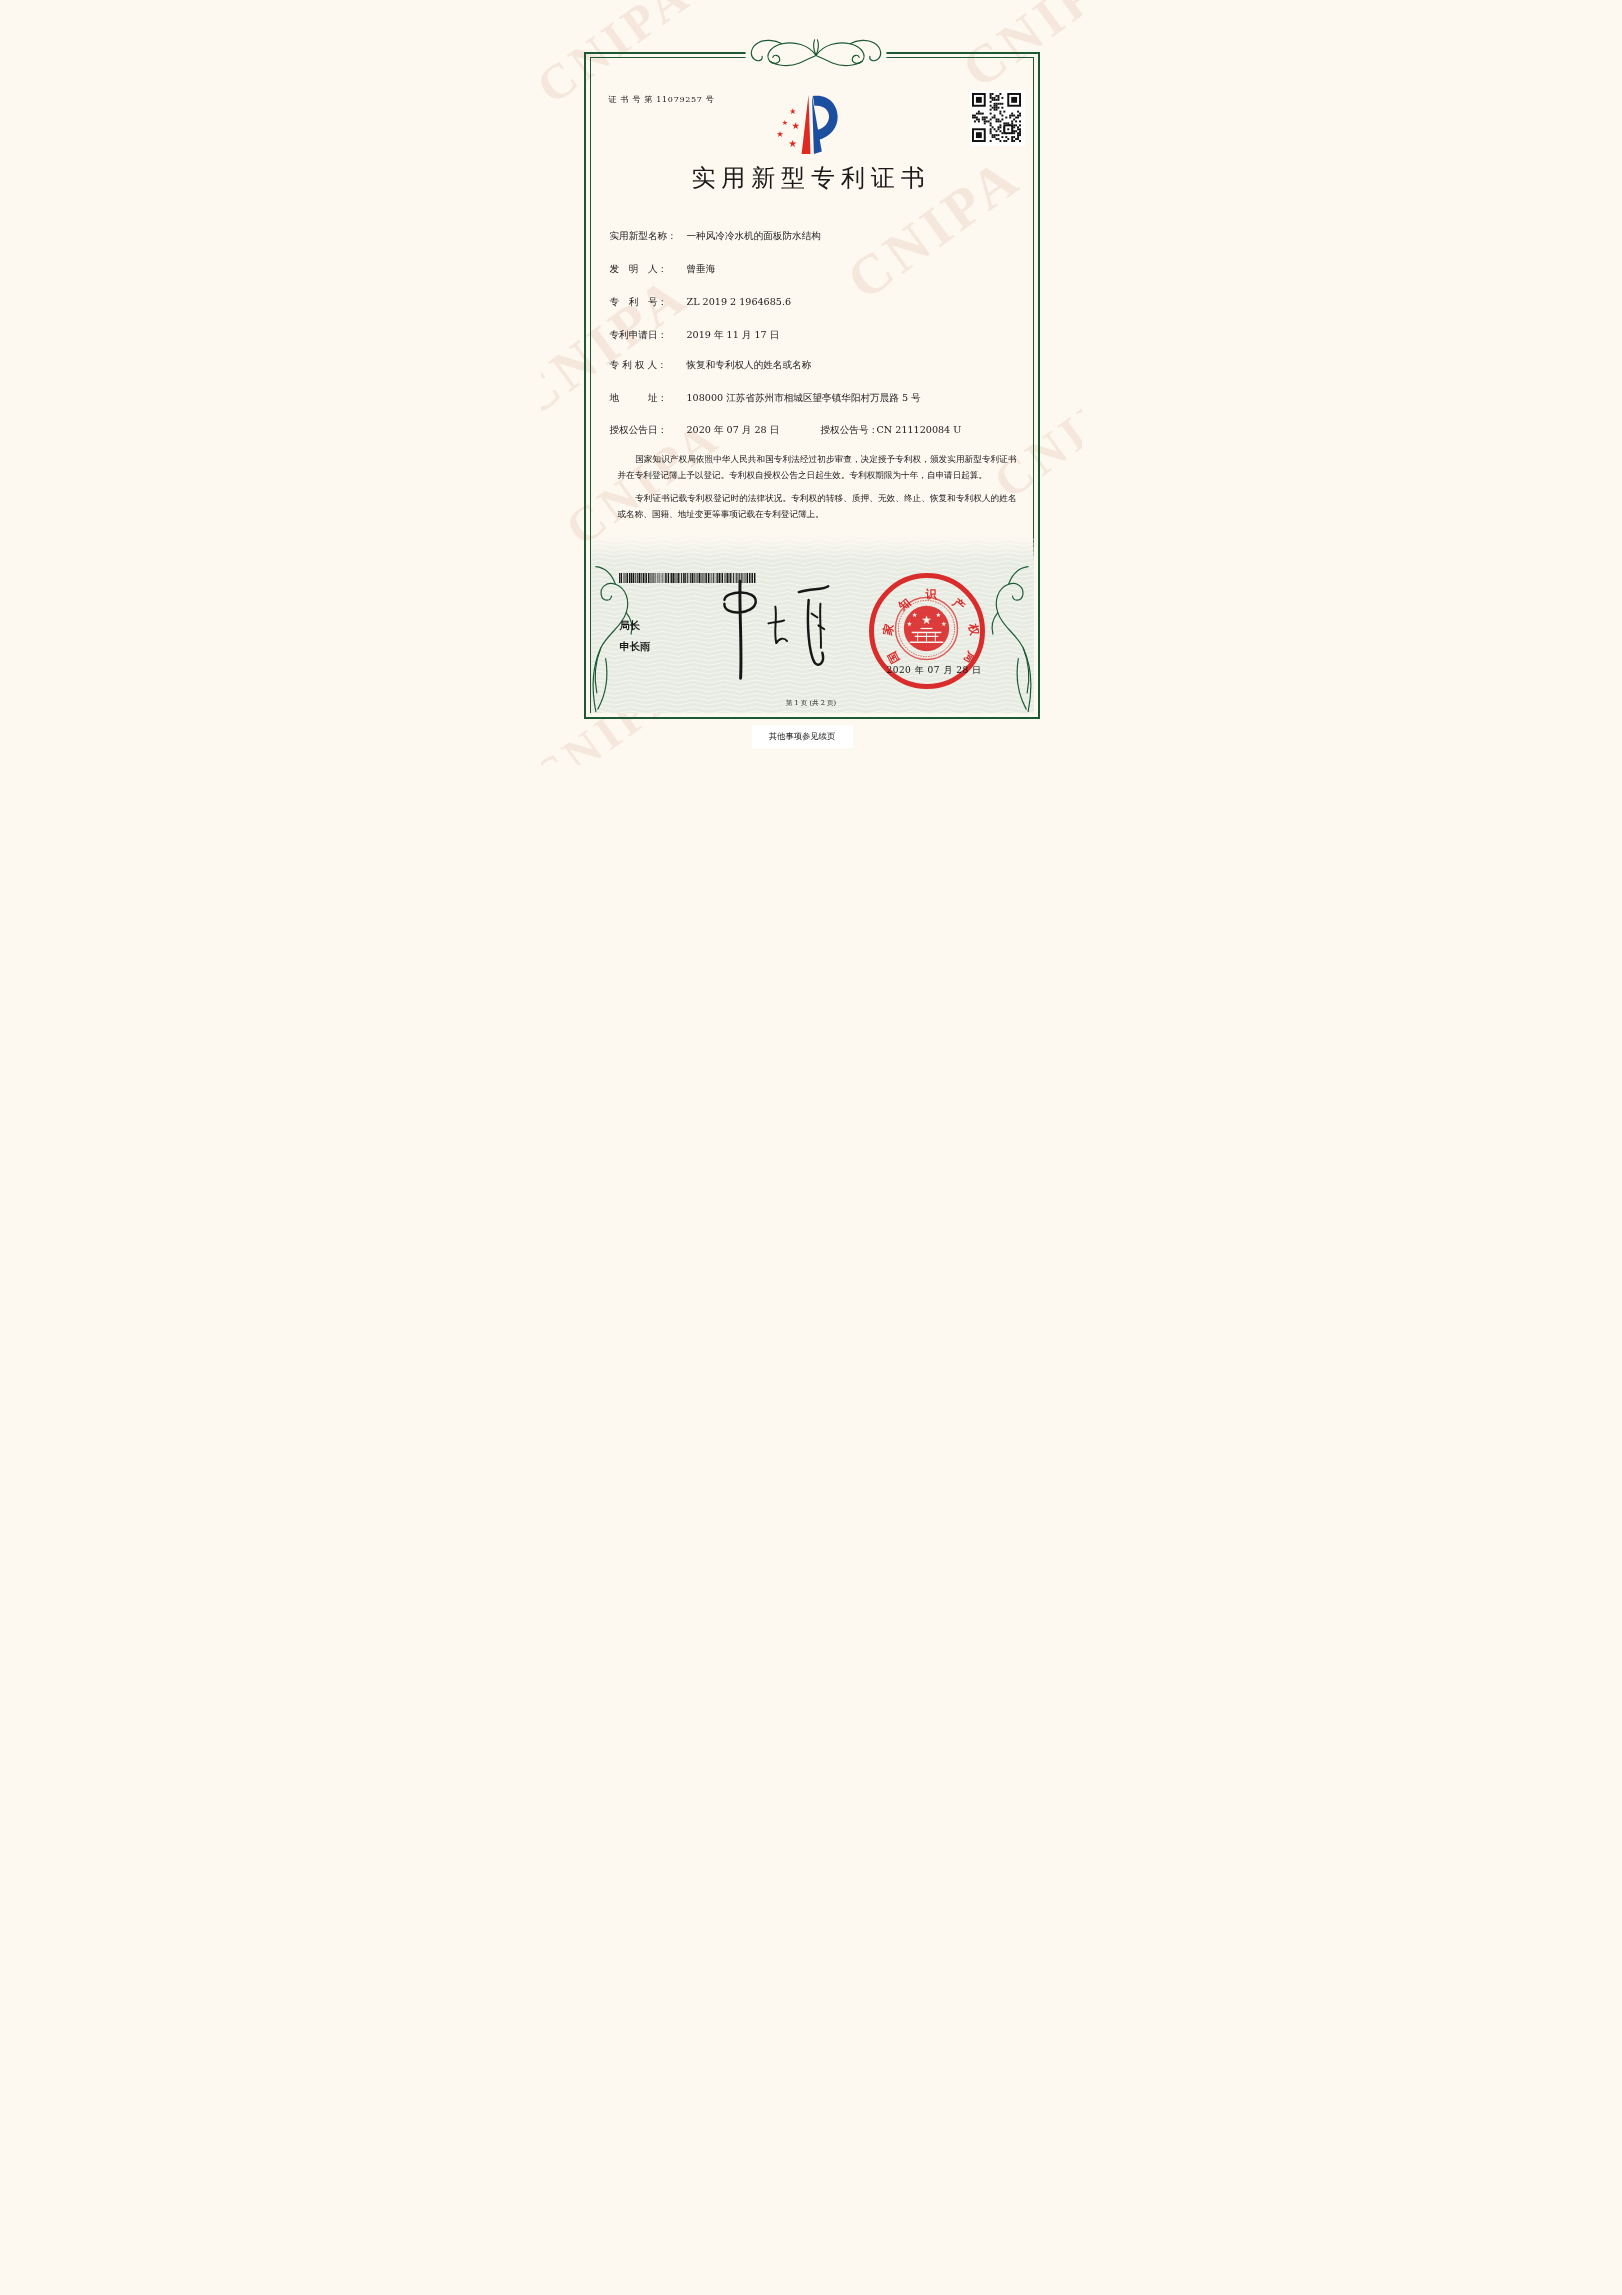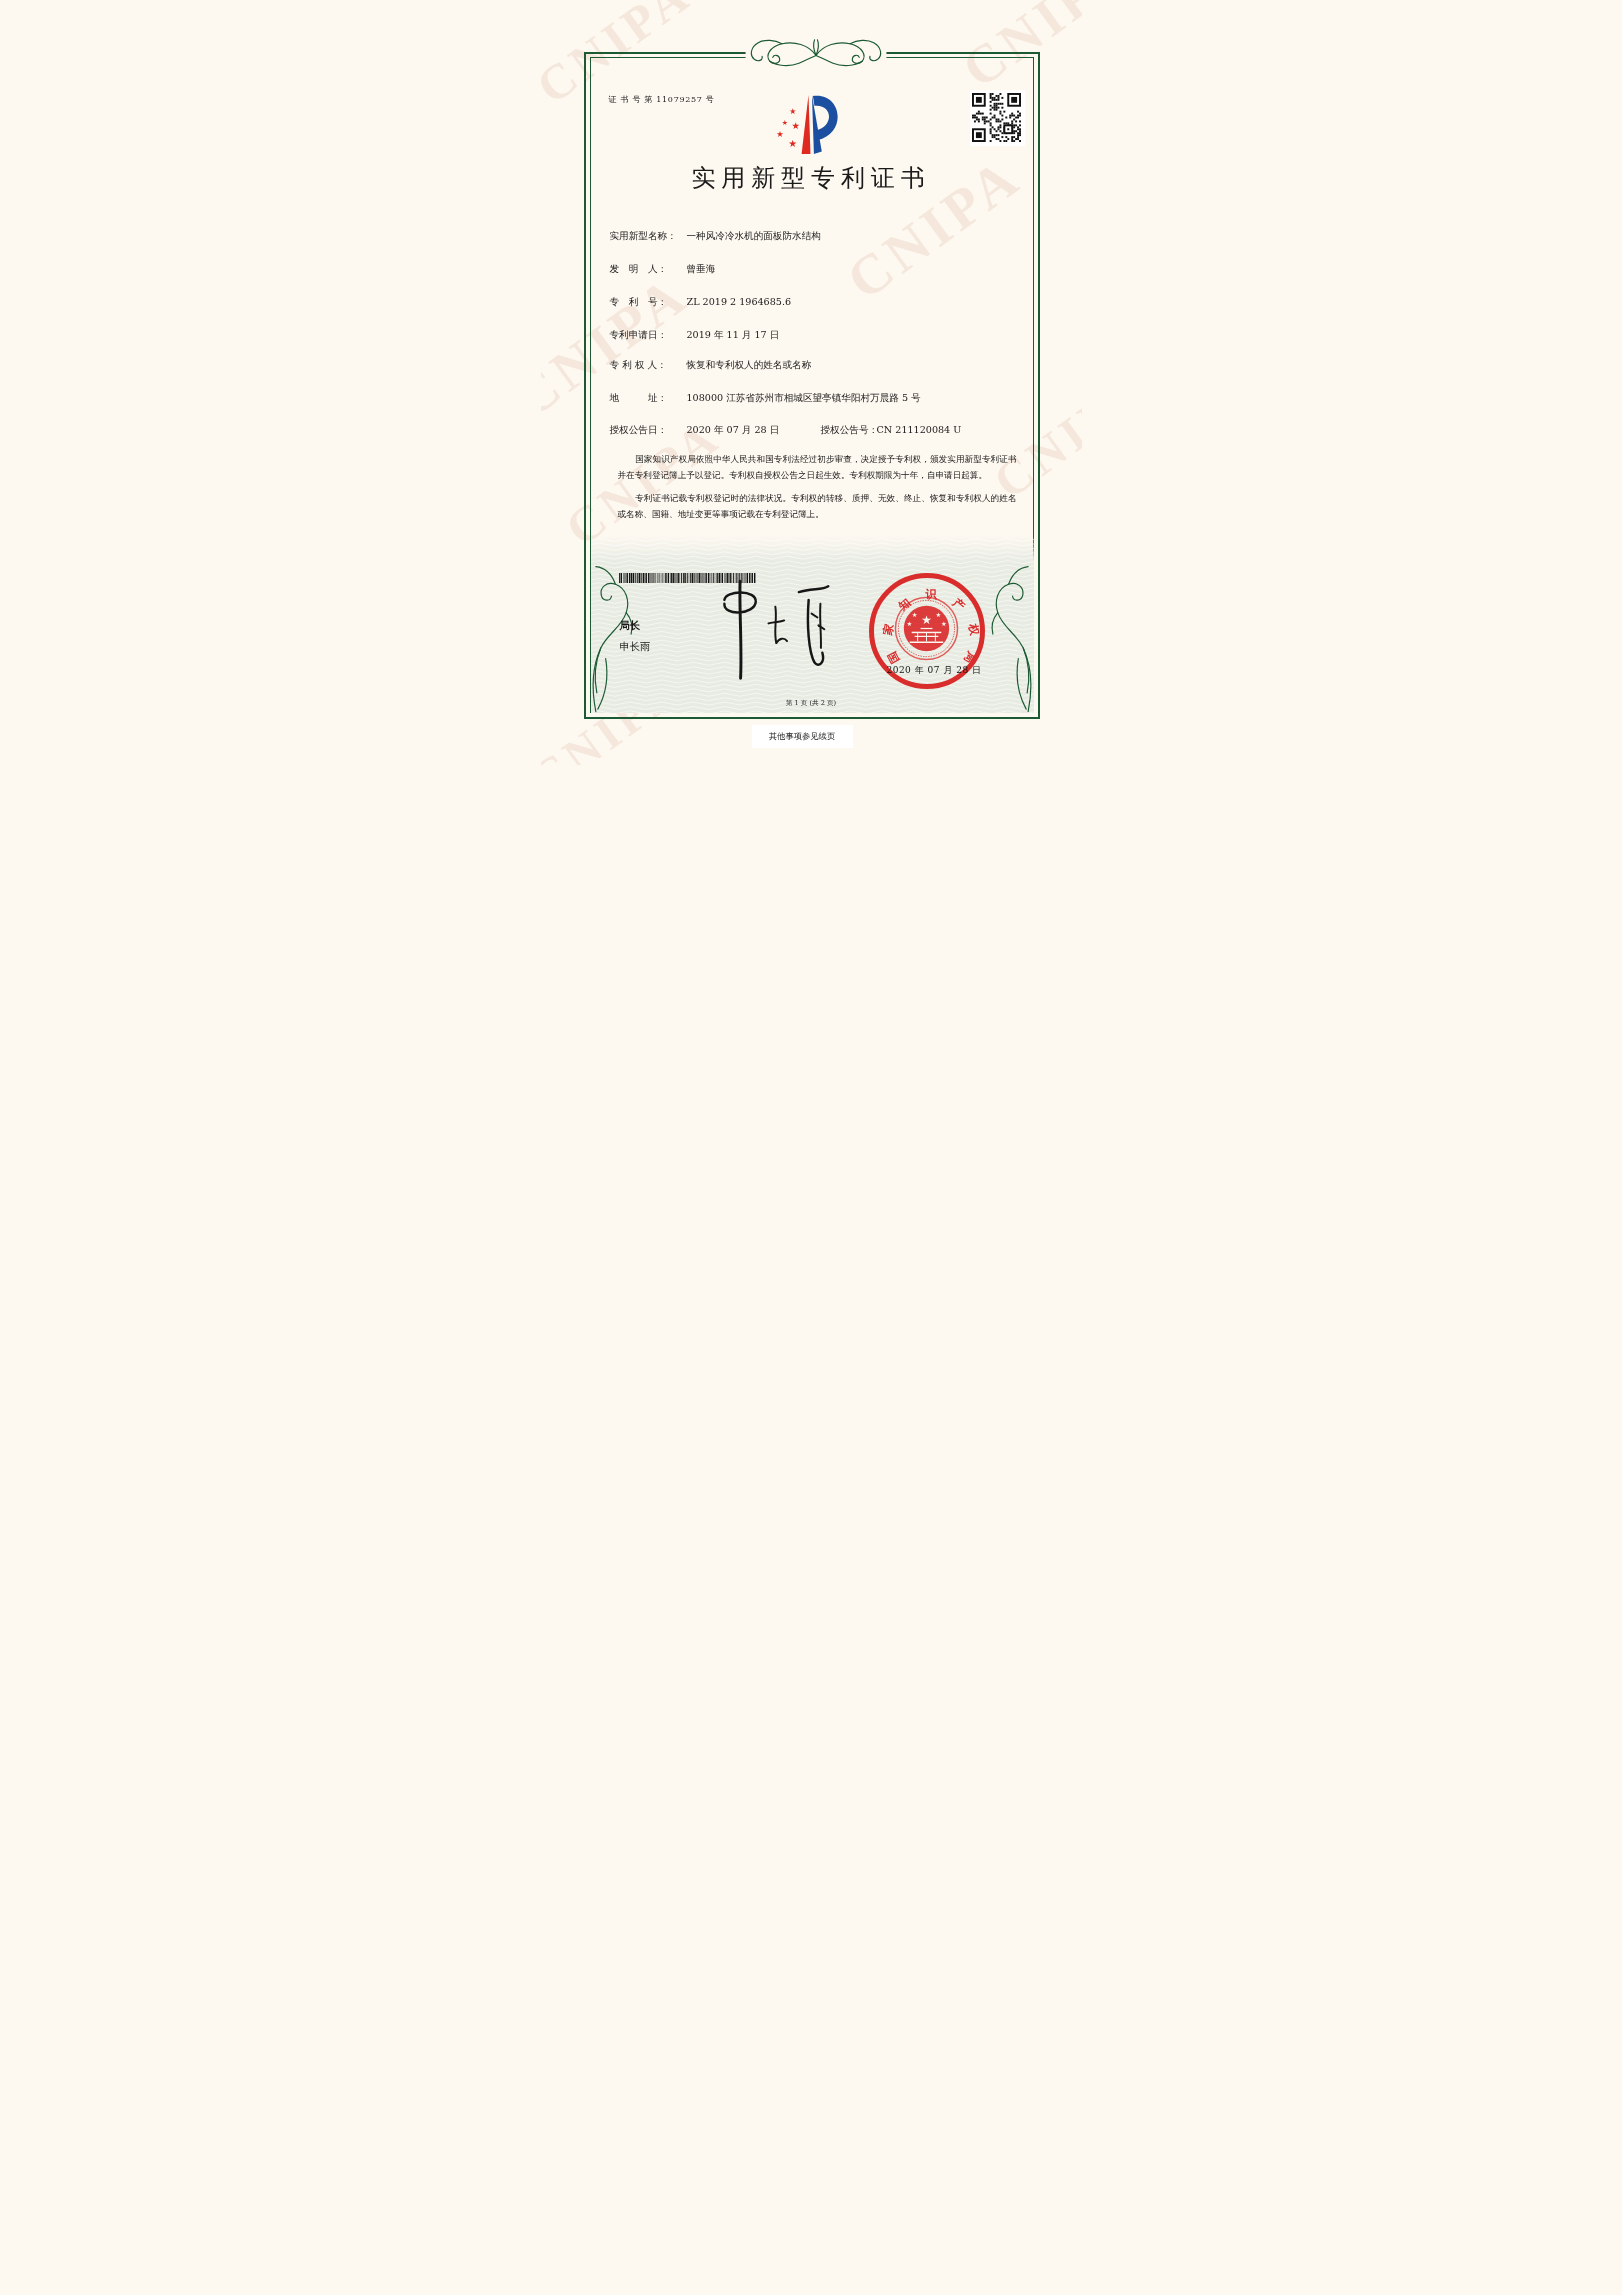--- a/index.html
+++ b/index.html
@@ -33,21 +33,21 @@
   .glabel{position:absolute;left:280px;white-space:nowrap;}
   .gvalue{position:absolute;left:336px;white-space:nowrap;}
   
   .body-text{position:absolute;left:69px;top:444px;width:415px;z-index:4;
              font-size:8.6px;line-height:15.5px;text-align:justify;}
   .body-text p{margin:8px;text-indent:17.7px;}
   
   .barcode{position:absolute;left:78px;top:573px;z-index:4;}
   .signer-title{position:absolute;left:79px;top:619px;font-size:10.3px;font-weight:600;z-index:4;
                 font-family:"DejaVu Sans","Liberation Sans",sans-serif;}
-  .signer-name{position:absolute;left:79px;top:640px;font-size:10.3px;font-weight:400;z-index:4;
+  .signer-name{position:absolute;left:79px;top:640px;font-size:10.3px;font-weight:700;z-index:4;
                font-family:"DejaVu Sans","Liberation Sans",sans-serif;}
   .signature{position:absolute;left:156px;top:578px;z-index:4;}
   .signature path{fill:none;stroke:#161616;stroke-linecap:round;stroke-linejoin:round;}
   .seal{position:absolute;left:328px;top:573px;width:116px;height:116px;border:5.9px solid #d92323;
         border-radius:50%;box-sizing:border-box;z-index:5;opacity:.95;}
   .seal-ch{position:absolute;font-size:11.3px;font-weight:700;color:#d92323;z-index:6;
            font-family:"DejaVu Sans","Liberation Sans",sans-serif;}
   .emblem{position:absolute;left:18px;top:15.7px;z-index:5;}
   .seal-date{position:absolute;left:332px;top:664px;width:123px;text-align:center;z-index:6;
              font-size:9px;letter-spacing:0.5px;color:#111;white-space:nowrap;}

